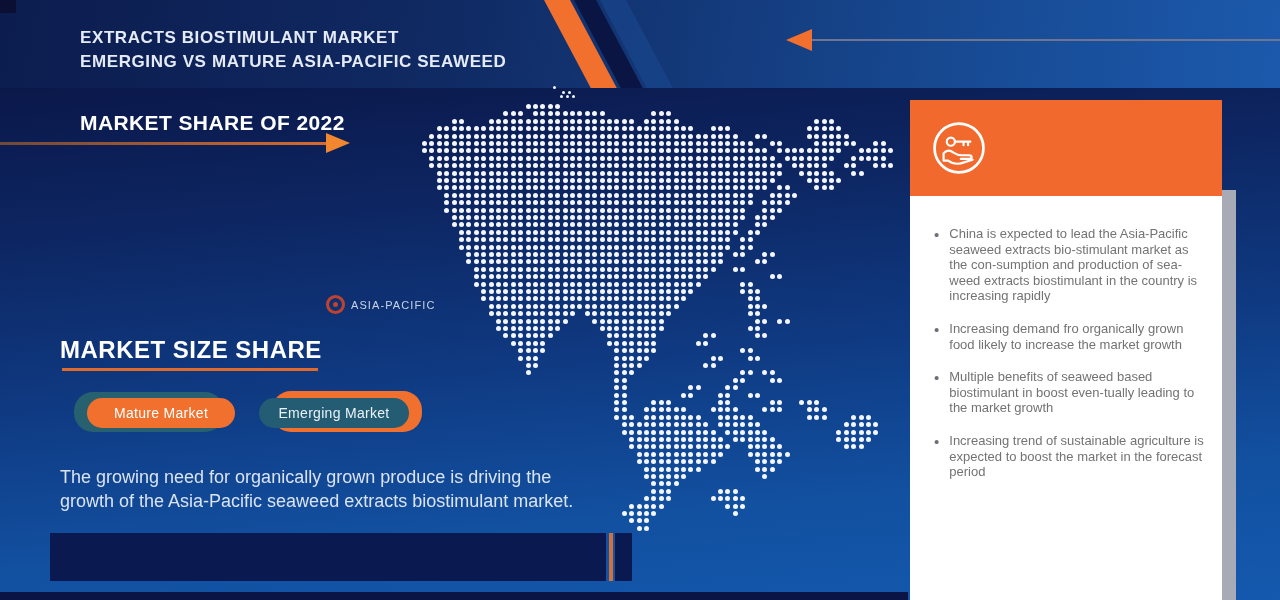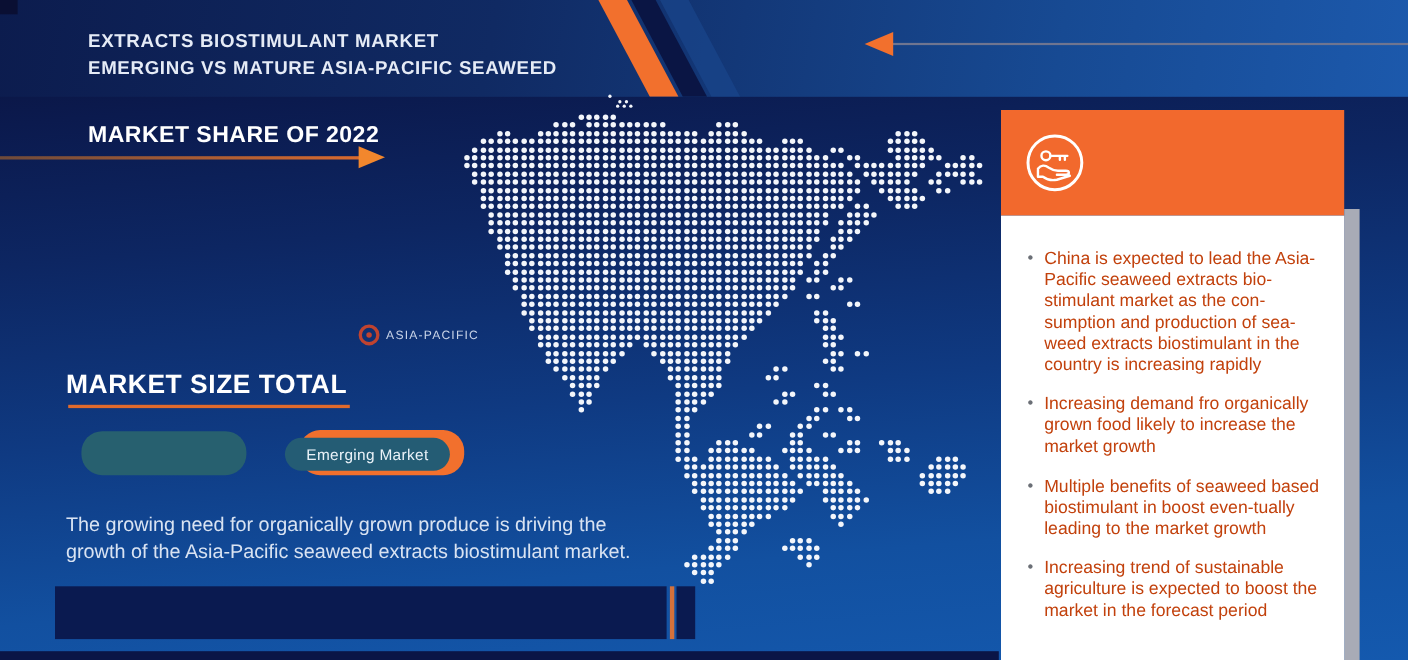--- a/index.html
+++ b/index.html
@@ -57,21 +57,21 @@
   
   .factors-header{position:absolute;left:910px;top:100px;width:312px;height:96px;background:#F2692D;
     display:flex;align-items:center;gap:16px;padding-left:20px;box-sizing:border-box;}
   .factors-title{color:#FFFFFF;font-size:16px;font-weight:800;letter-spacing:.8px;}
   .panel-shadow{position:absolute;left:1222px;top:190px;width:14px;height:410px;background:#A8ABB6;}
   .factors-panel{position:absolute;left:910px;top:196px;width:312px;height:404px;background:#FFFFFF;
     box-sizing:border-box;padding:30px 18px 0 24px;overflow:hidden;}
   .factors-list{list-style:none;margin:0;padding:0;}
   .factors-list li{display:flex;gap:10px;margin-bottom:17px;}
   .factors-list .bullet{color:#6B6F76;font-size:15px;line-height:1.18;}
-  .factors-list .ftext{color:#c2410c;font-size:16px;line-height:1.2;width:262px;}
+  .factors-list .ftext{color:#737373;font-size:13px;line-height:1.2;width:262px;}
 </style>
 </head>
 <body>
 
 <div class="stage">
 
   <div class="header">
     <div class="stripe mid"></div>
     <div class="stripe navy"></div>
     <div class="stripe orange"></div>
@@ -1635,24 +1635,25 @@
     <span class="ring-icon">
         <i></i>
       </span>
     <span class="txt">ASIA-PACIFIC</span>
   </div>
 
   <div class="share-title">MARKET SHARE OF 2022</div>
   <div class="share-arrow-line"></div>
   <div class="share-arrow-head"></div>
 
-  <div class="size-title">MARKET SIZE TOTAL</div>
+  <div class="size-title">MARKET SIZE SHARE</div>
   <div class="size-underline"></div>
 
   <div class="pill mature-shadow"></div>
+  <div class="pill-front mature-btn">Mature Market</div>
 
   <div class="pill emerging-shadow"></div>
   <div class="pill-front emerging-btn">Emerging Market</div>
 
   <div class="lead-paragraph">The growing need for organically grown produce is driving the growth of the Asia-Pacific seaweed extracts biostimulant market.</div>
 
   <div class="dark-box"></div>
   <div class="dark-box-stripe"></div>
   <div class="dark-box-end"></div>
   <div class="bottom-strip"></div>

